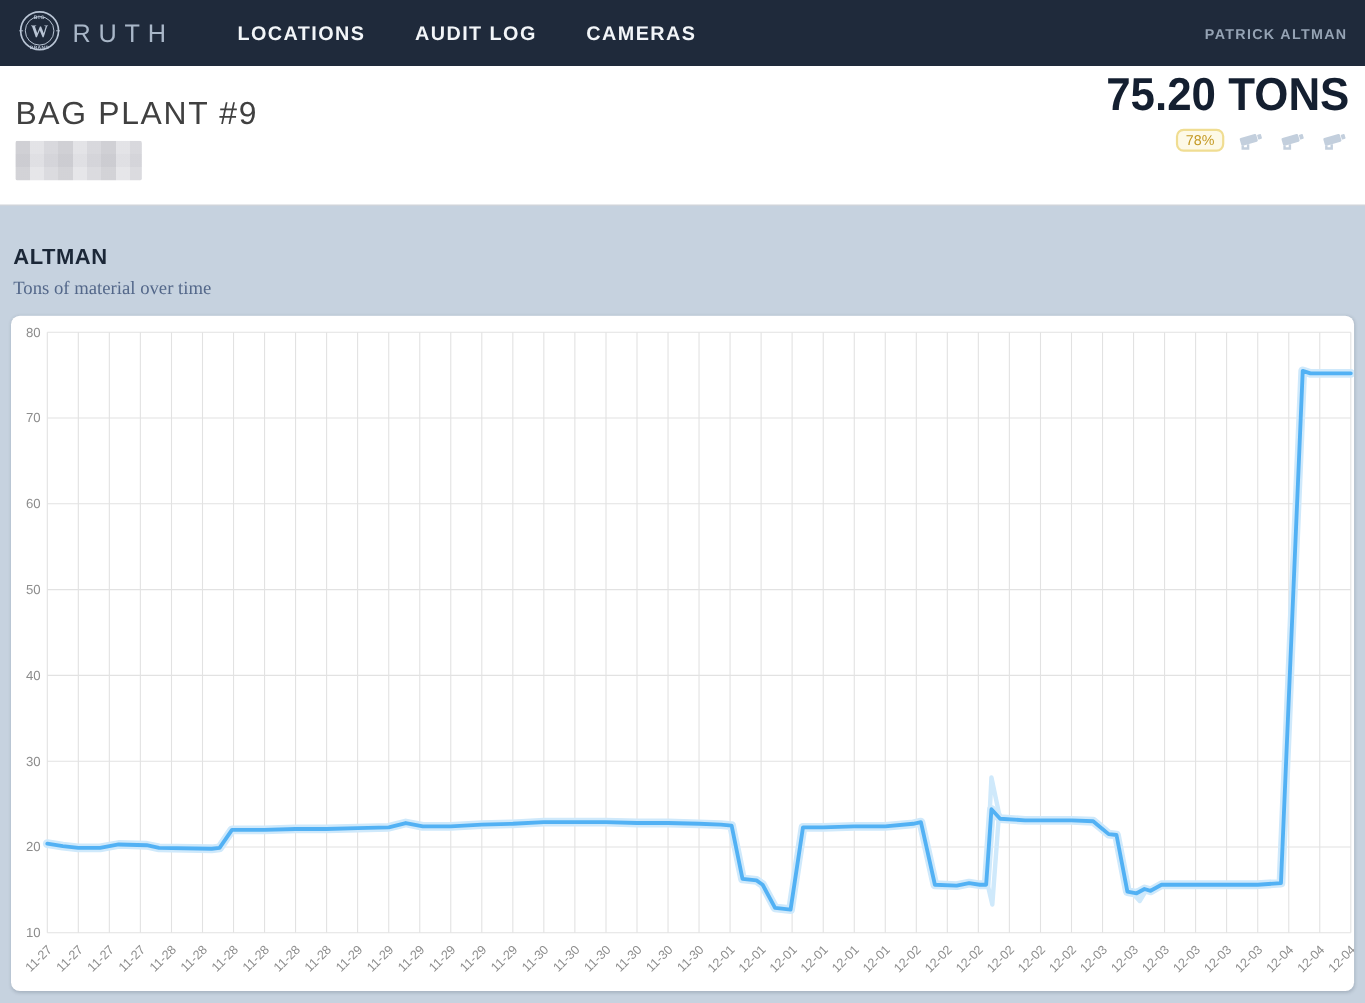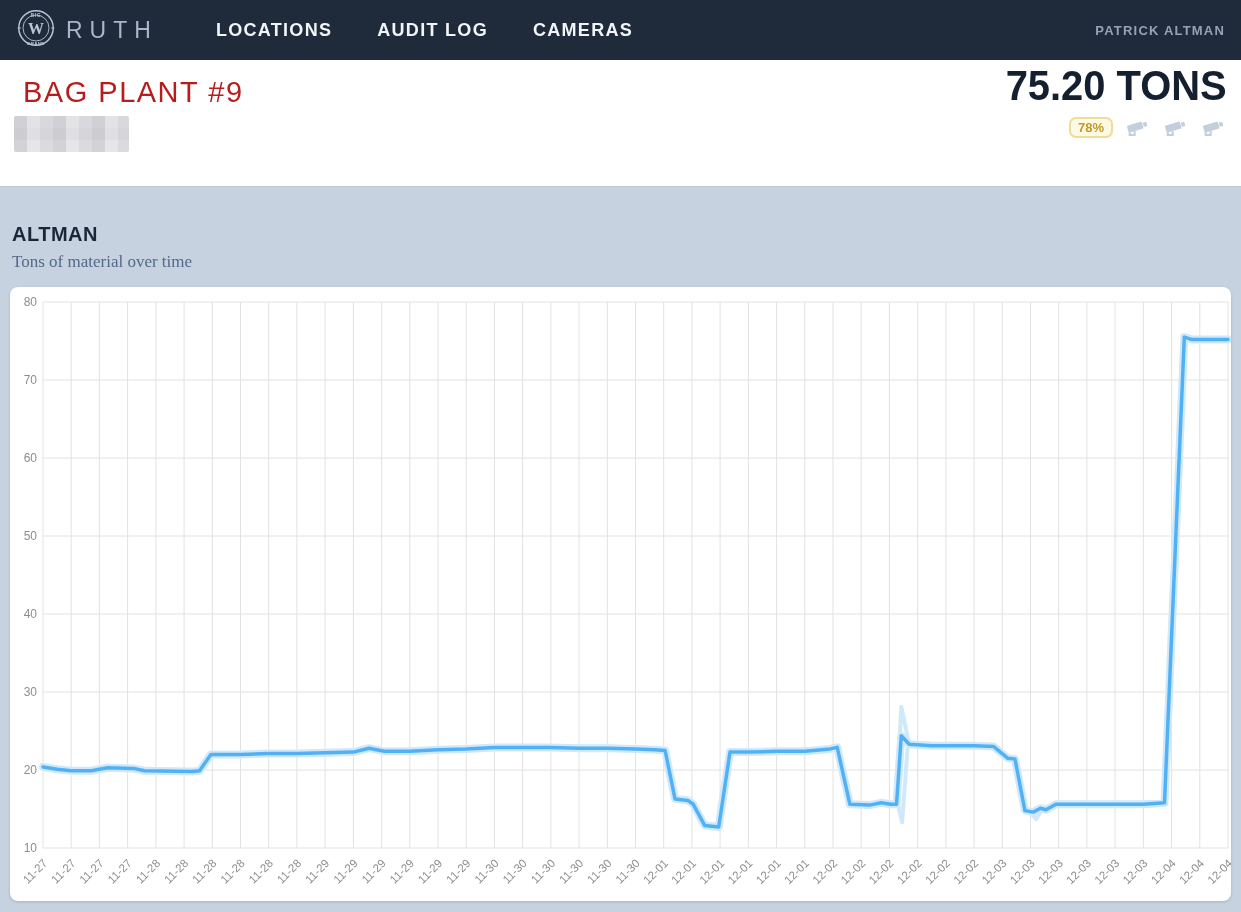--- a/index.html
+++ b/index.html
@@ -9,30 +9,30 @@
   
   .topnav { height:60px; background:#1f2a3b; display:flex; align-items:center; padding:0 16px; }
   .logo-wrap { display:flex; align-items:center; cursor:pointer; }
   .brand { color:#a9b7c8; font-size:23px; font-weight:300; letter-spacing:7px; margin-left:10px; }
   .nav-links { margin-left:58px; display:flex; gap:45px; }
   .nav-link { color:#f2f5f8; font-size:18px; font-weight:700; letter-spacing:1.3px; cursor:pointer; }
   .user { margin-left:auto; color:#95a3b4; font-size:13px; font-weight:700; letter-spacing:1.2px; cursor:pointer;text-align:right; }
 
   
   .pageheader { background:#ffffff; height:127px; border-bottom:1px solid #c2c8d0; position:relative; padding:0 14px; }
-  .page-title { padding-top:16px; font-size:29px; font-weight:500; color:#b91c1c; letter-spacing:1.5px;margin-left:9px; }
+  .page-title { padding-top:28px; font-size:29px; font-weight:500; color:#404040; letter-spacing:1.5px; }
   .redacted { width:115px; height:36px; margin-top:7px; border-radius:2px;
     background:
       repeating-linear-gradient(90deg, rgba(190,190,196,.55) 0 13px, rgba(225,225,229,.55) 13px 26px, rgba(205,205,211,.55) 26px 39px),
       repeating-linear-gradient(0deg, #ececee 0 12px, #dedee2 12px 24px, #e6e6e9 24px 36px);
   }
   .stats { position:absolute; right:14px; top:4px; text-align:right; }
   .total { font-size:42px; font-weight:800; color:#141f30; line-height:1.05; letter-spacing:0; transform:scaleX(.95); transform-origin:right; }
   .stats-row { display:flex; justify-content:flex-end; align-items:center; gap:13px; margin-top:8px; }
-  .badge { font-size:13px; font-weight:700; color:#c49a24; background:#fdf9e7; border:2px solid #f0dd92; border-radius:7px; padding:1px 7px; }
+  .badge { font-size:13px; font-weight:400; color:#c49a24; background:#fdf9e7; border:2px solid #f0dd92; border-radius:7px; padding:1px 7px; }
   .cam { width:25px; height:23px; cursor:pointer; }
 
   
   .section-title { margin:36px 12px 0; font-size:20px; font-weight:800; color:#1b2737; letter-spacing:.5px; }
   .section-sub { margin:6px 12px 15px; font-family:"Liberation Serif", serif; font-size:17px; color:#54688a; }
 
   
   .panel { margin:0 10px; background:#ffffff; border-radius:8px; height:614px; box-shadow:0 1px 3px rgba(30,42,59,.18); }
   .panel svg { display:block; font-family:"Liberation Sans", sans-serif; }
 </style>

